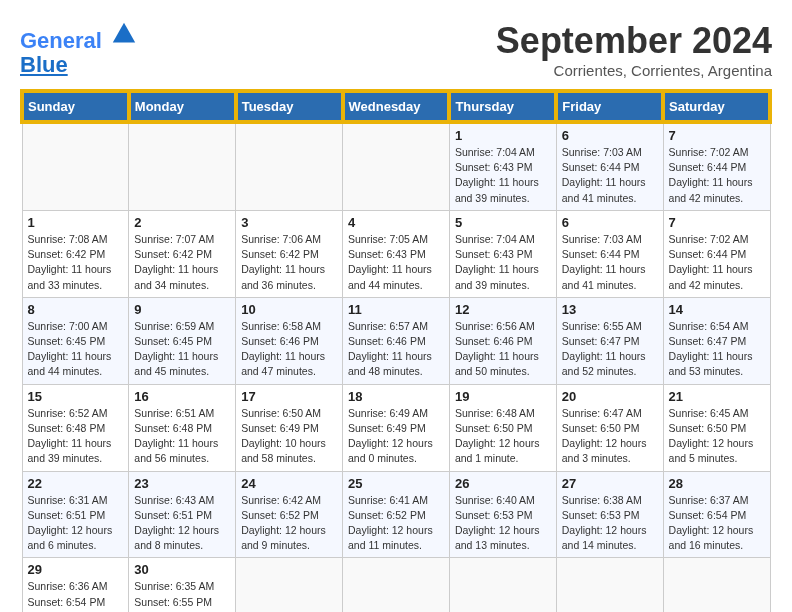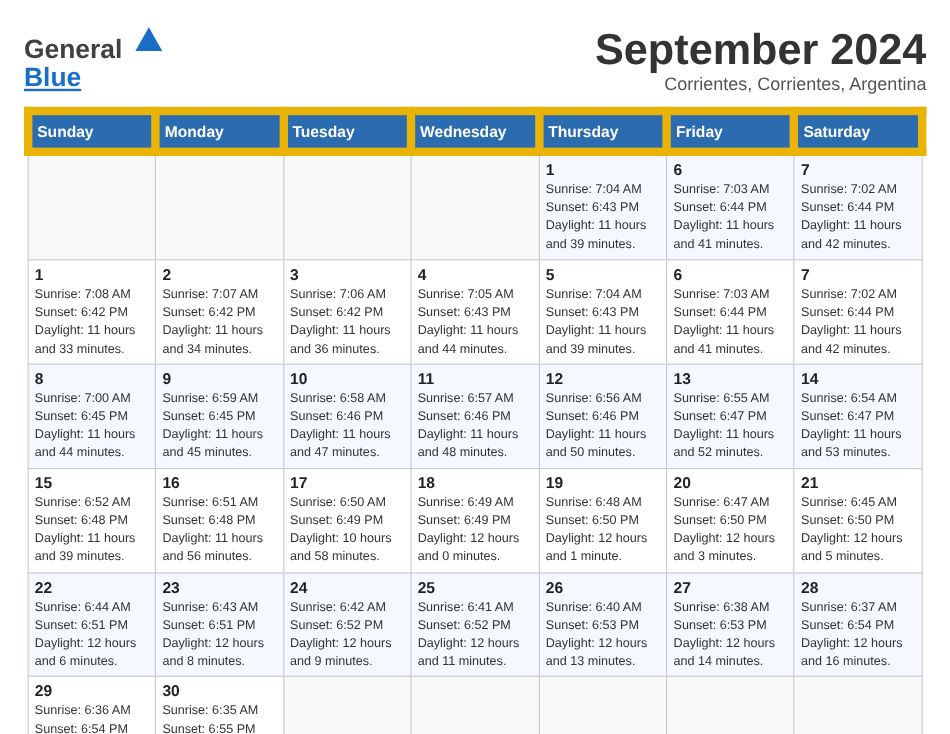--- a/index.html
+++ b/index.html
@@ -20,21 +20,21 @@
       display: flex;
       align-items: center;
     }
     .logo-text {
       font-size: 22px;
       font-weight: bold;
       color: #333;
       line-height: 1.1;
     }
     .logo-text span {
-      color: #404040;
+      color: #3b82f6;
     }
     .logo-icon {
       width: 28px;
       height: 28px;
       margin-left: 2px;
     }
     .title-area {
       text-align: right;
     }
     .month-title {
@@ -51,21 +51,21 @@
       border-collapse: collapse;
       font-size: 11px;
     }
     .calendar th {
       background-color: #2b6cb0;
       color: #fff;
       padding: 6px 4px;
       text-align: left;
       font-size: 13px;
       font-weight: bold;
-      border: 7px solid #eab308;
+      border: 4px solid #eab308;
     }
     .calendar td {
       border: 1px solid #ccc;
       vertical-align: top;
       padding: 4px 5px;
       width: 107px;
       min-height: 70px;
       background: #fff;
     }
     .calendar tr:nth-child(odd) td {
@@ -325,21 +325,21 @@
           <span>Sunrise: 6:45 AM</span><br>
           <span>Sunset: 6:50 PM</span><br>
           <span>Daylight: 12 hours and 5 minutes.</span>
         </div>
         </td>
       </tr>
       <tr>
         <td>
           <span class="day-num">22</span>
         <div class="day-detail">
-          <span>Sunrise: 6:44 AM</span><br>
+          <span>Sunrise: 6:31 AM</span><br>
           <span>Sunset: 6:51 PM</span><br>
           <span>Daylight: 12 hours and 6 minutes.</span>
         </div>
         </td>
         <td>
           <span class="day-num">23</span>
         <div class="day-detail">
           <span>Sunrise: 6:43 AM</span><br>
           <span>Sunset: 6:51 PM</span><br>
           <span>Daylight: 12 hours and 8 minutes.</span>

